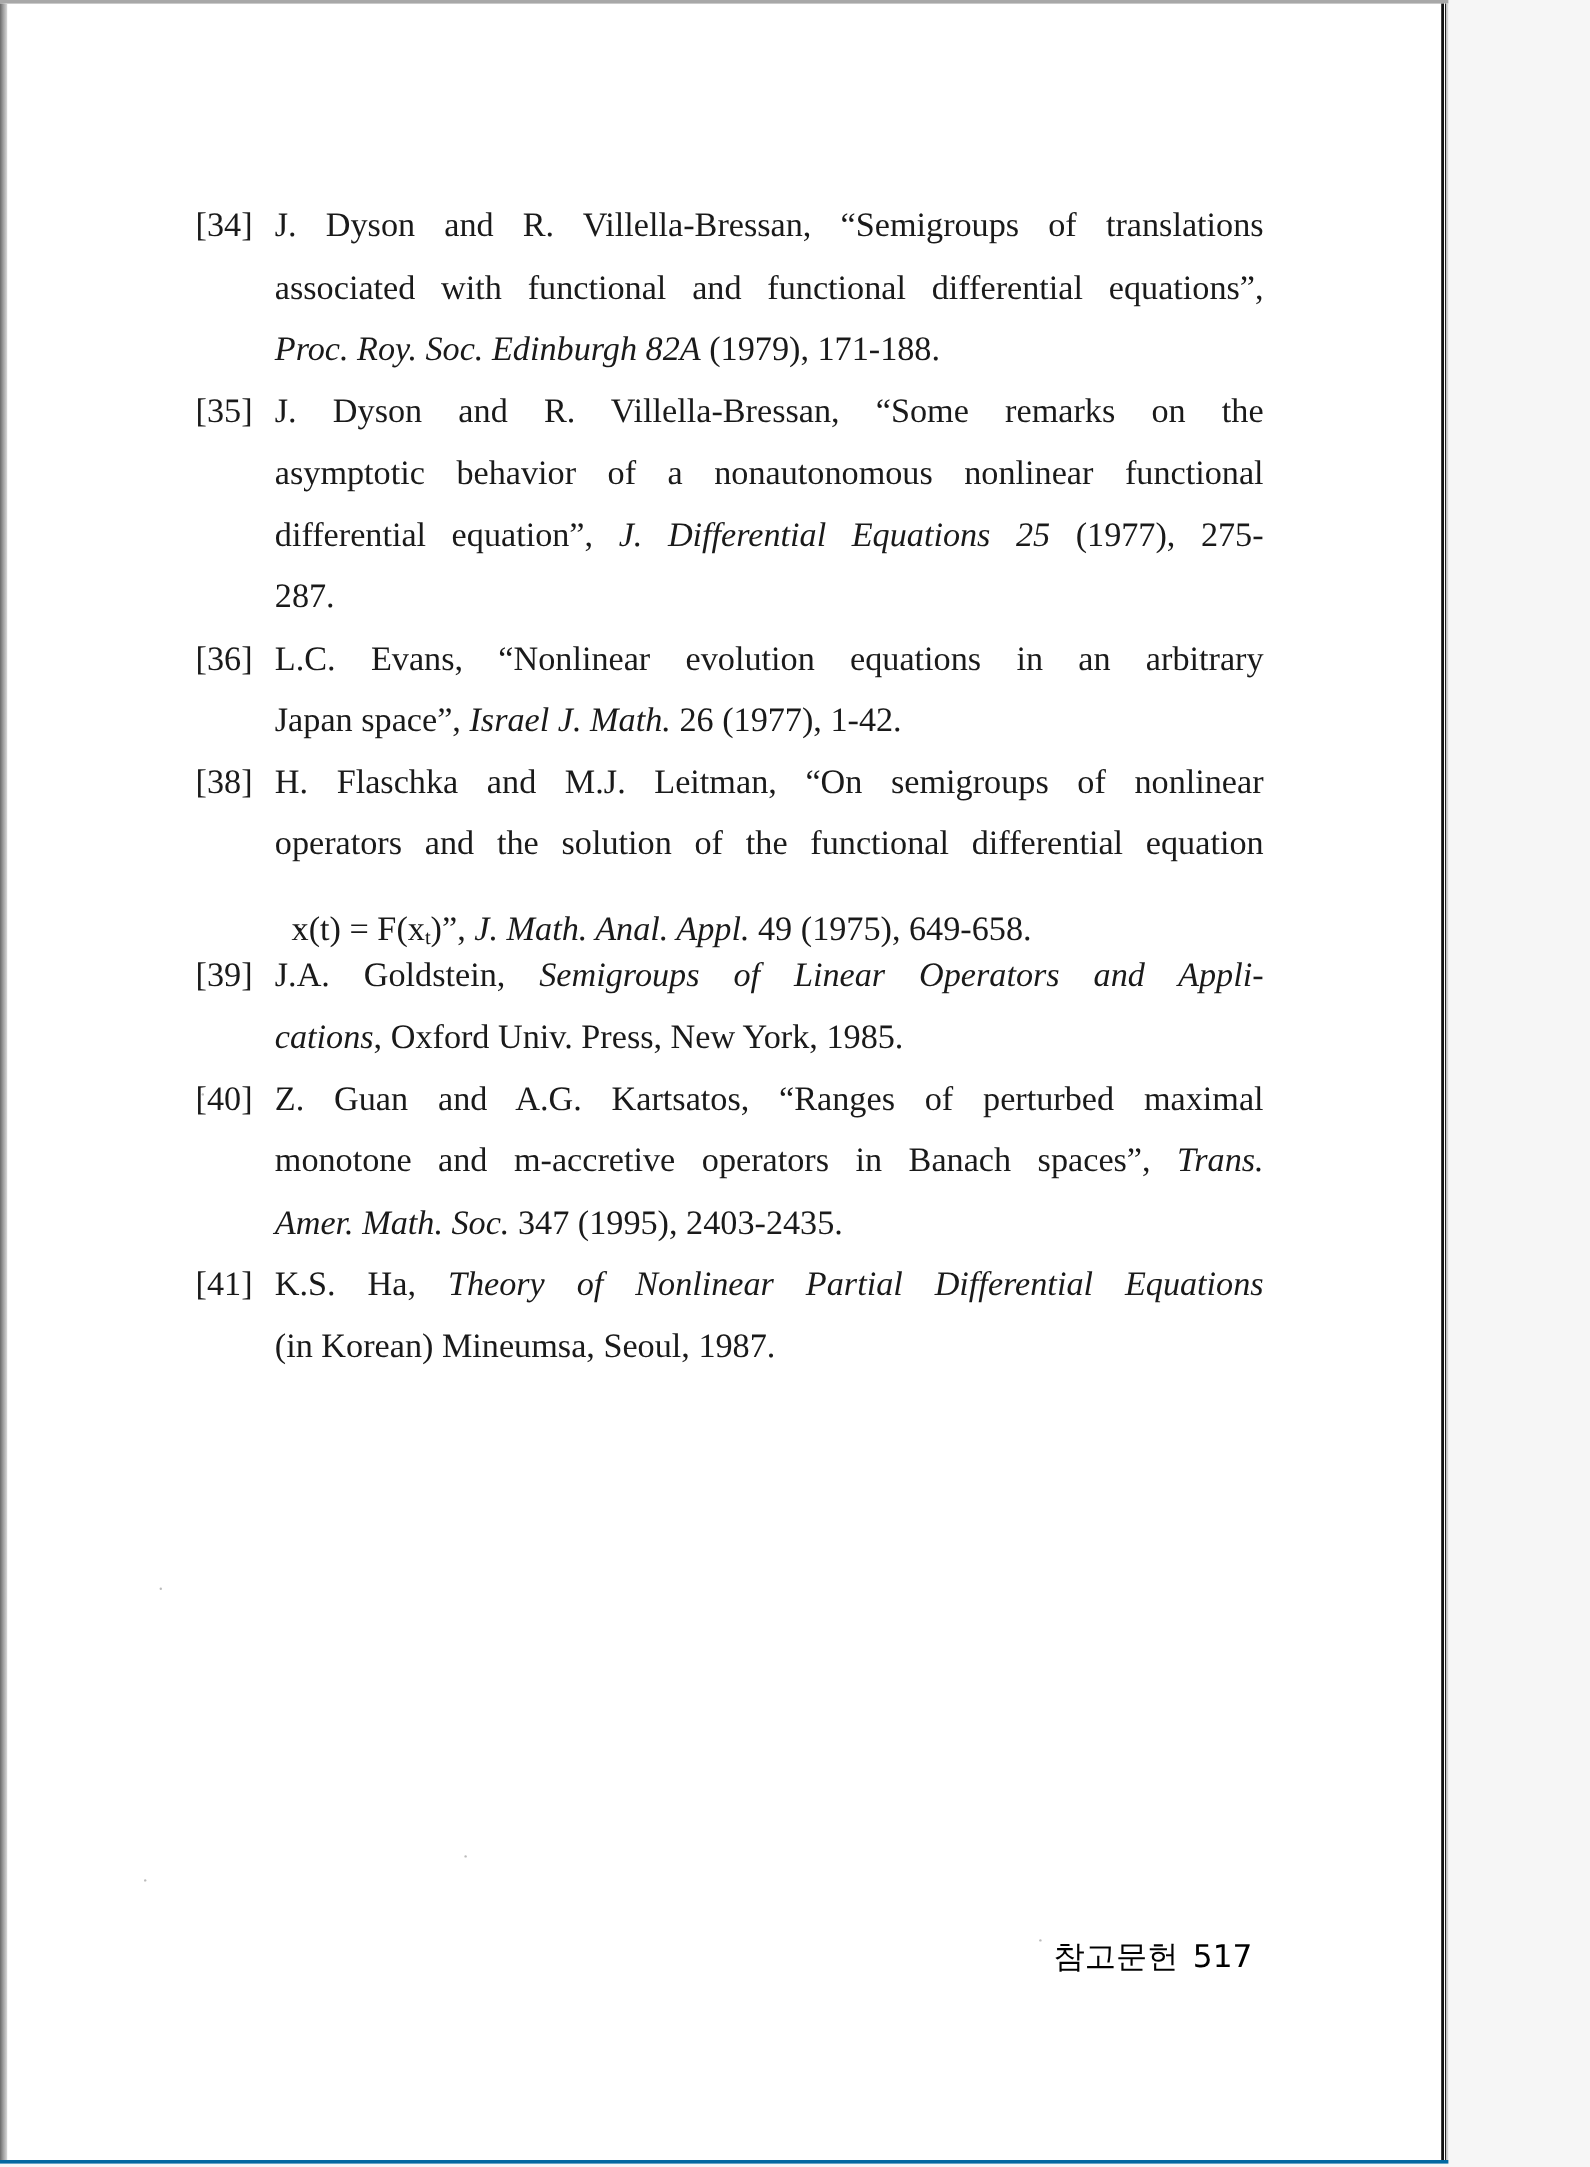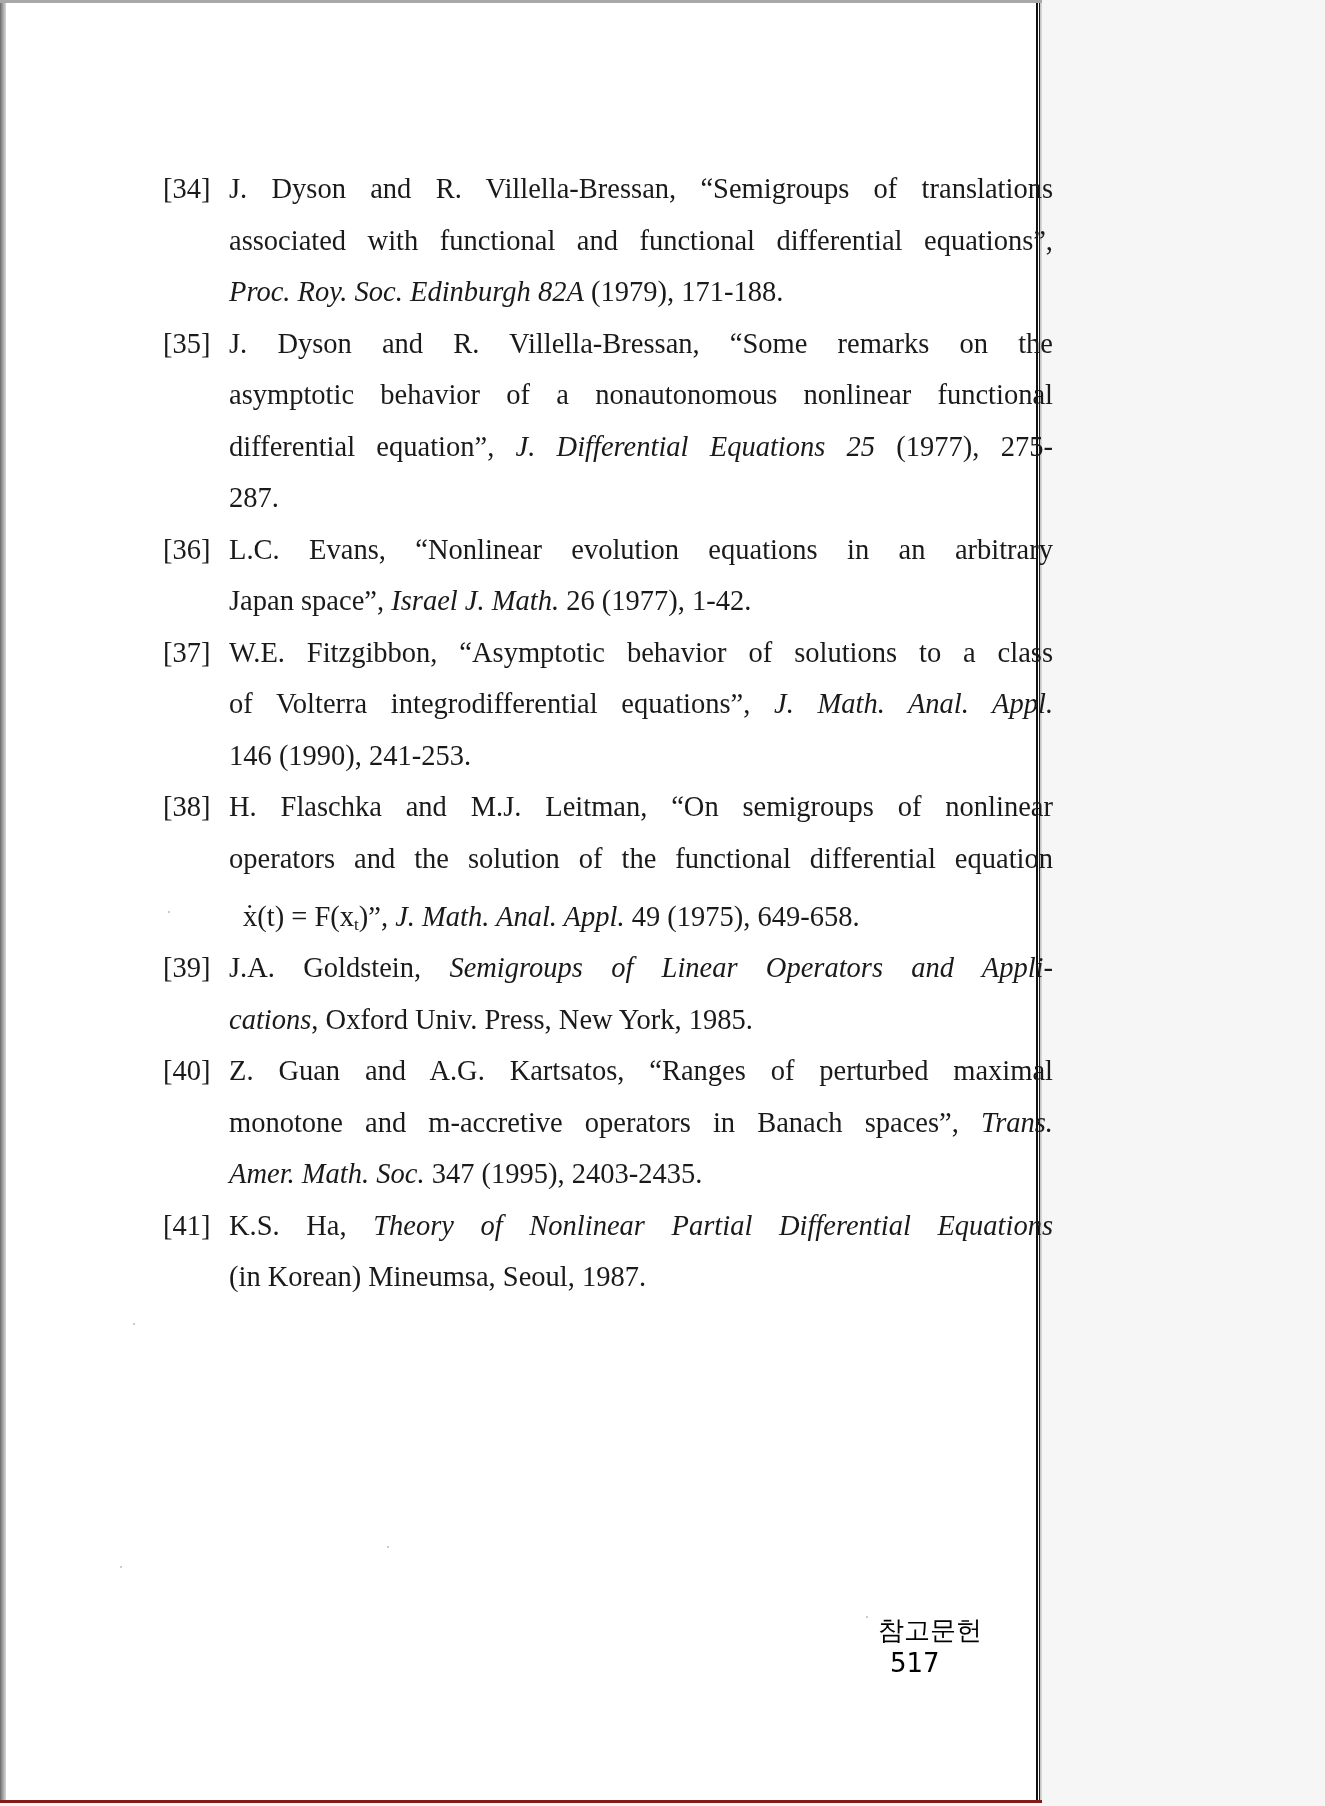--- a/index.html
+++ b/index.html
@@ -2,43 +2,43 @@
 <html><head>
 <meta charset="utf-8">
 <style>
   html, body { margin: 0; padding: 0; }
   body {
     width: 1325px; height: 1806px; position: relative; overflow: hidden;
     background: #f6f6f6;
     font-family: "Liberation Serif", "DejaVu Serif", serif;
   }
   .page {
-    position: absolute; left: 0; top: 0; width: 1042px; height: 1803px;
+    position: absolute; left: 0; top: 0; width: 1207px; height: 1803px;
     background: #ffffff;
     border-top: 3px solid #a8a8a8;
-    border-bottom: 3px solid #7f1d1d;
+    border-bottom: 3px solid #0369a1;
     box-sizing: border-box;
   }
   .page-left-edge {
     position: absolute; left: 0; top: 0; width: 6px; height: 100%;
     background: linear-gradient(to right, #6a6a6a, #9a9a9a 40%, #d8d8d8);
   }
   .page-right-edge {
     position: absolute; right: 0; top: 0; width: 6px; height: 100%;
     background: linear-gradient(to right, #111 0, #111 2px, #ffffff 2px, #ffffff 3px, #222 3px, #222 4px, #bdbdbd 4px, #e0e0e0 6px);
   }
   .refs {
     position: absolute; left: 163px; top: 160px; width: 890px;
     font-size: 28.5px; color: #1a1a1a;
   }
   .ref { position: relative; padding-left: 66px; }
   .ref-num { position: absolute; left: 0; top: 0; }
   .line { display: block; height: 51.5px; line-height: 51.5px; white-space: nowrap; text-align: justify; text-align-last: justify; }
   .line.last { text-align-last: left; }
-  .line.tall { height: 58px; line-height: 66px; }
+  .line.tall { height: 58px; line-height: 90px; }
   .line.eq { padding-left: 14px; }
   .line.tallp { height: 56px; line-height: 60px; }
   i { font-style: italic; }
   .footer {
     position: absolute; left: 878px; top: 1610px;
     font-family: "DejaVu Sans", "Liberation Sans", sans-serif;
     font-size: 26px; color: #000000; letter-spacing: 0px;
   }
   .footer .num { margin-left: 12px; }
   .speck { position: absolute; width: 2px; height: 2px; background: #bbb; border-radius: 1px; }
@@ -70,26 +70,20 @@
       <span class="line"><span>differential equation”, </span><i>J. Differential Equations 25</i><span> (1977), 275-</span></span>
       <span class="line last">287.</span>
     </div>
 
     <div class="ref">
       <span class="ref-num line">[36]</span>
       <span class="line">L.C. Evans, “Nonlinear evolution equations in an arbitrary</span>
       <span class="line last"><span>Japan space”, </span><i>Israel J. Math.</i><span> 26 (1977), 1-42.</span></span>
     </div>
 
-    <div class="ref">
-      <span class="ref-num line">[37]</span>
-      <span class="line">W.E. Fitzgibbon, “Asymptotic behavior of solutions to a class</span>
-      <span class="line"><span>of Volterra integrodifferential equations”, </span><i>J. Math. Anal. Appl.</i></span>
-      <span class="line last">146 (1990), 241-253.</span>
-    </div>
 
     <div class="ref">
       <span class="ref-num line">[38]</span>
       <span class="line">H. Flaschka and M.J. Leitman, “On semigroups of nonlinear</span>
       <span class="line">operators and the solution of the functional differential equation</span>
       <span class="line last tall eq"><span class="dot-x">x</span><span>(t) = F(x</span><sub>t</sub><span>)”, </span><i>J. Math. Anal. Appl.</i><span> 49 (1975), 649-658.</span></span>
     </div>
 
     <div class="ref">
       <span class="ref-num line">[39]</span>

